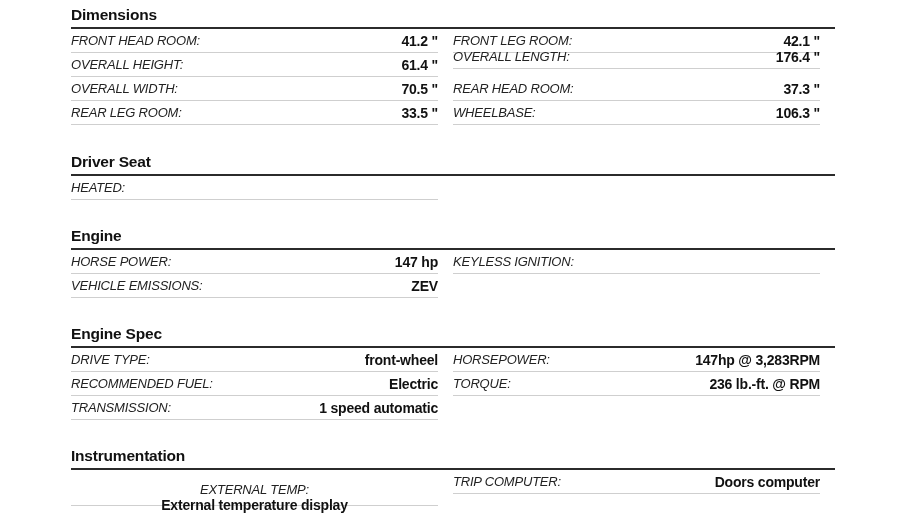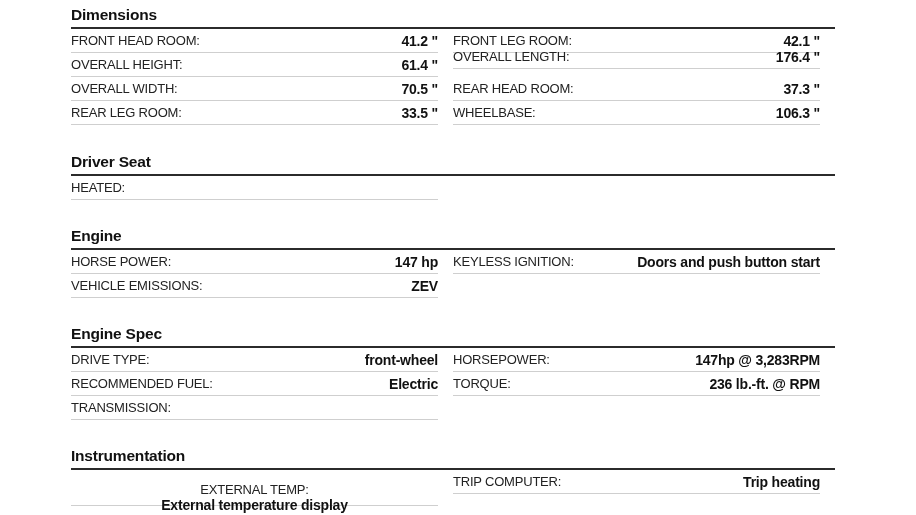--- a/index.html
+++ b/index.html
@@ -5,21 +5,21 @@
   html, body { margin:0; padding:0; background:#ffffff; }
   body { width:916px; height:515px; position:relative; overflow:hidden;
          font-family:"Liberation Sans", sans-serif; color:#1a1a1a; }
   .section { position:absolute; left:71px; width:764px; }
   .sec-title { font-size:15.5px; font-weight:bold; height:22px; line-height:20px; letter-spacing:-0.2px; color:#111; }
   .sec-rule { height:2px; background:#2b2b2b; width:764px; }
   .grid { position:relative; }
   .row { position:absolute; height:23px; border-bottom:1px solid #cfcfcf; display:flex; align-items:center; justify-content:space-between; }
   .row.left { left:0; width:367px; }
   .row.right { left:382px; width:367px; }
-  .lbl { font-size:13px; color:#222; letter-spacing:-0.2px; white-space:nowrap; }
+  .lbl { font-size:13px; color:#222; letter-spacing:-0.2px; white-space:nowrap;font-style:italic; }
   .val { font-size:14px; font-weight:bold; color:#111; white-space:nowrap; letter-spacing:-0.2px; }
 </style>
 </head>
 <body>
 
 <div class="section" style="top:5px;">
   <div class="sec-title">Dimensions</div>
   <div class="sec-rule"></div>
   <div class="grid">
     <div class="row left" style="top:0px;">
@@ -74,39 +74,39 @@
     <div class="row left" style="top:0px;">
         <span class="lbl">HORSE POWER:</span>
         <span class="val">147 hp</span>
       </div>
     <div class="row left" style="top:24px;">
         <span class="lbl">VEHICLE EMISSIONS:</span>
         <span class="val">ZEV</span>
       </div>
     <div class="row right" style="top:0px;gap:29px;">
         <span class="lbl">KEYLESS IGNITION:</span>
-        <span class="val">Doors and push button start</span>
       </div>
   </div>
 </div>
 
 <div class="section" style="top:324px;">
   <div class="sec-title">Engine Spec</div>
   <div class="sec-rule"></div>
   <div class="grid">
     <div class="row left" style="top:0px;">
         <span class="lbl">DRIVE TYPE:</span>
         <span class="val">front-wheel</span>
       </div>
     <div class="row left" style="top:24px;gap:32px;">
         <span class="lbl">RECOMMENDED FUEL:</span>
         <span class="val">Electric</span>
       </div>
     <div class="row left" style="top:48px;">
         <span class="lbl">TRANSMISSION:</span>
+        <span class="val">1 speed automatic</span>
       </div>
     <div class="row right" style="top:0px;">
         <span class="lbl">HORSEPOWER:</span>
         <span class="val">147hp @ 3,283RPM</span>
       </div>
     <div class="row right" style="top:24px;">
         <span class="lbl">TORQUE:</span>
         <span class="val">236 lb.-ft. @ RPM</span>
       </div>
   </div>
@@ -115,16 +115,16 @@
 <div class="section" style="top:446px;">
   <div class="sec-title">Instrumentation</div>
   <div class="sec-rule"></div>
   <div class="grid">
     <div class="row left" style="top:12px;flex-direction:column;">
         <span class="lbl">EXTERNAL TEMP:</span>
         <span class="val">External temperature display</span>
       </div>
     <div class="row right" style="top:0px;">
         <span class="lbl">TRIP COMPUTER:</span>
-        <span class="val">Trip heating</span>
+        <span class="val">Doors computer</span>
       </div>
   </div>
 </div>
 
 </body></html>

